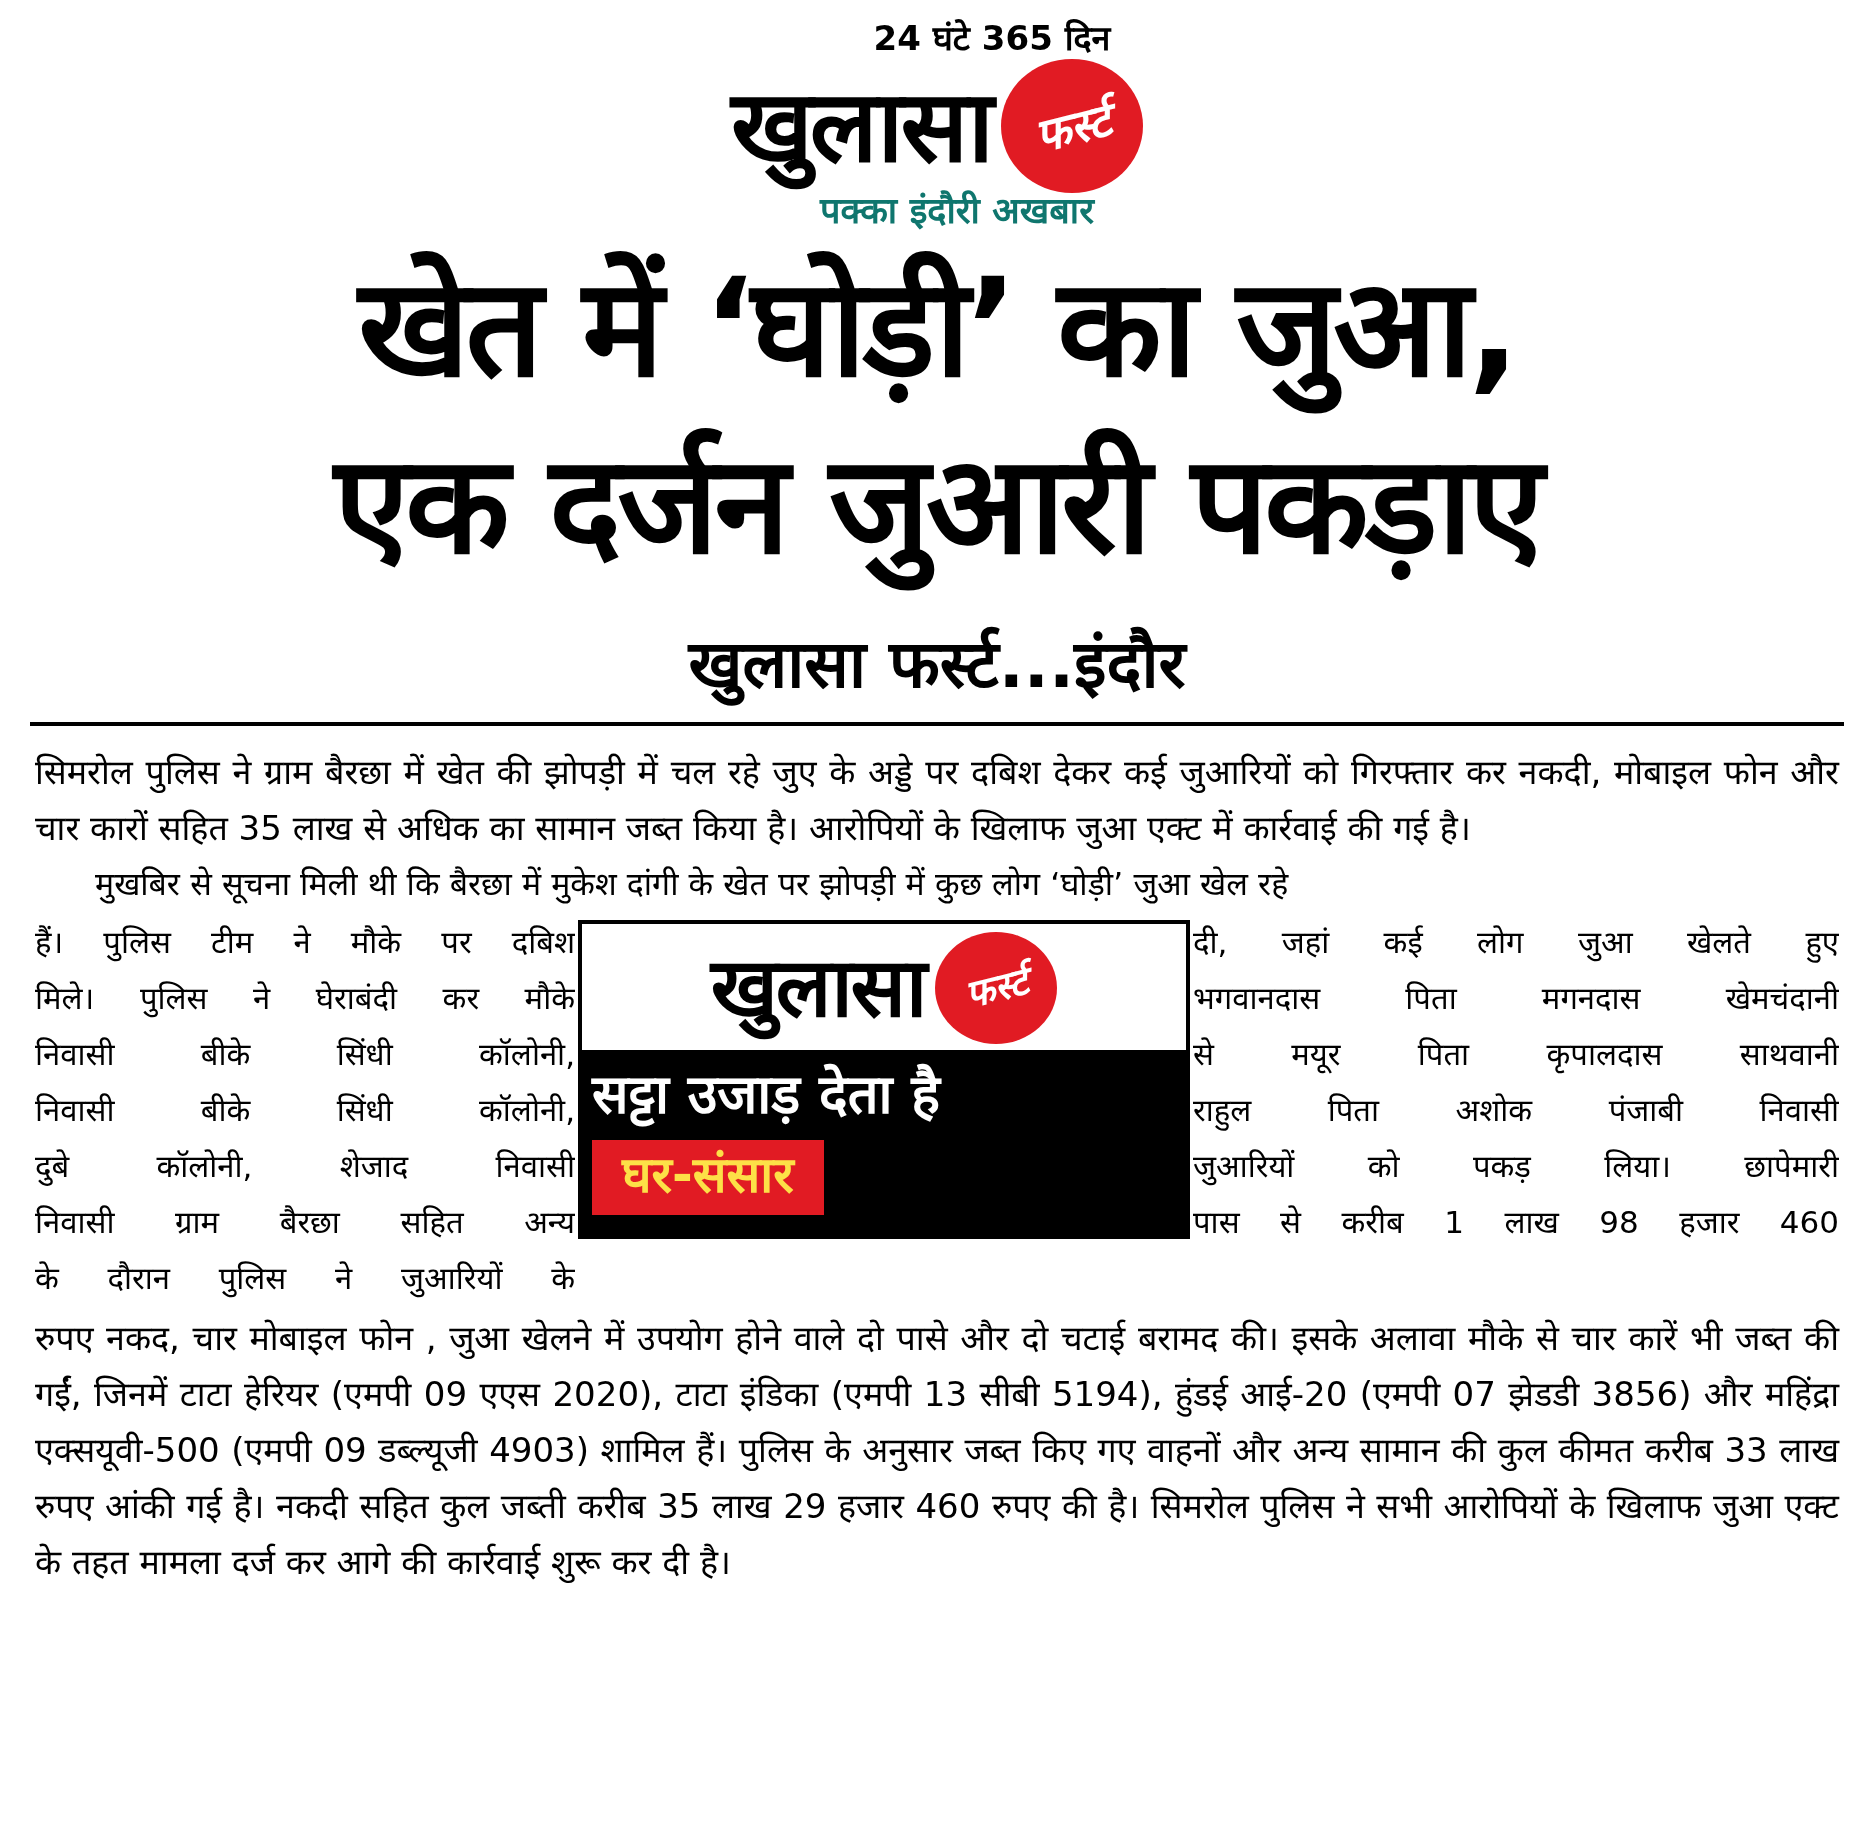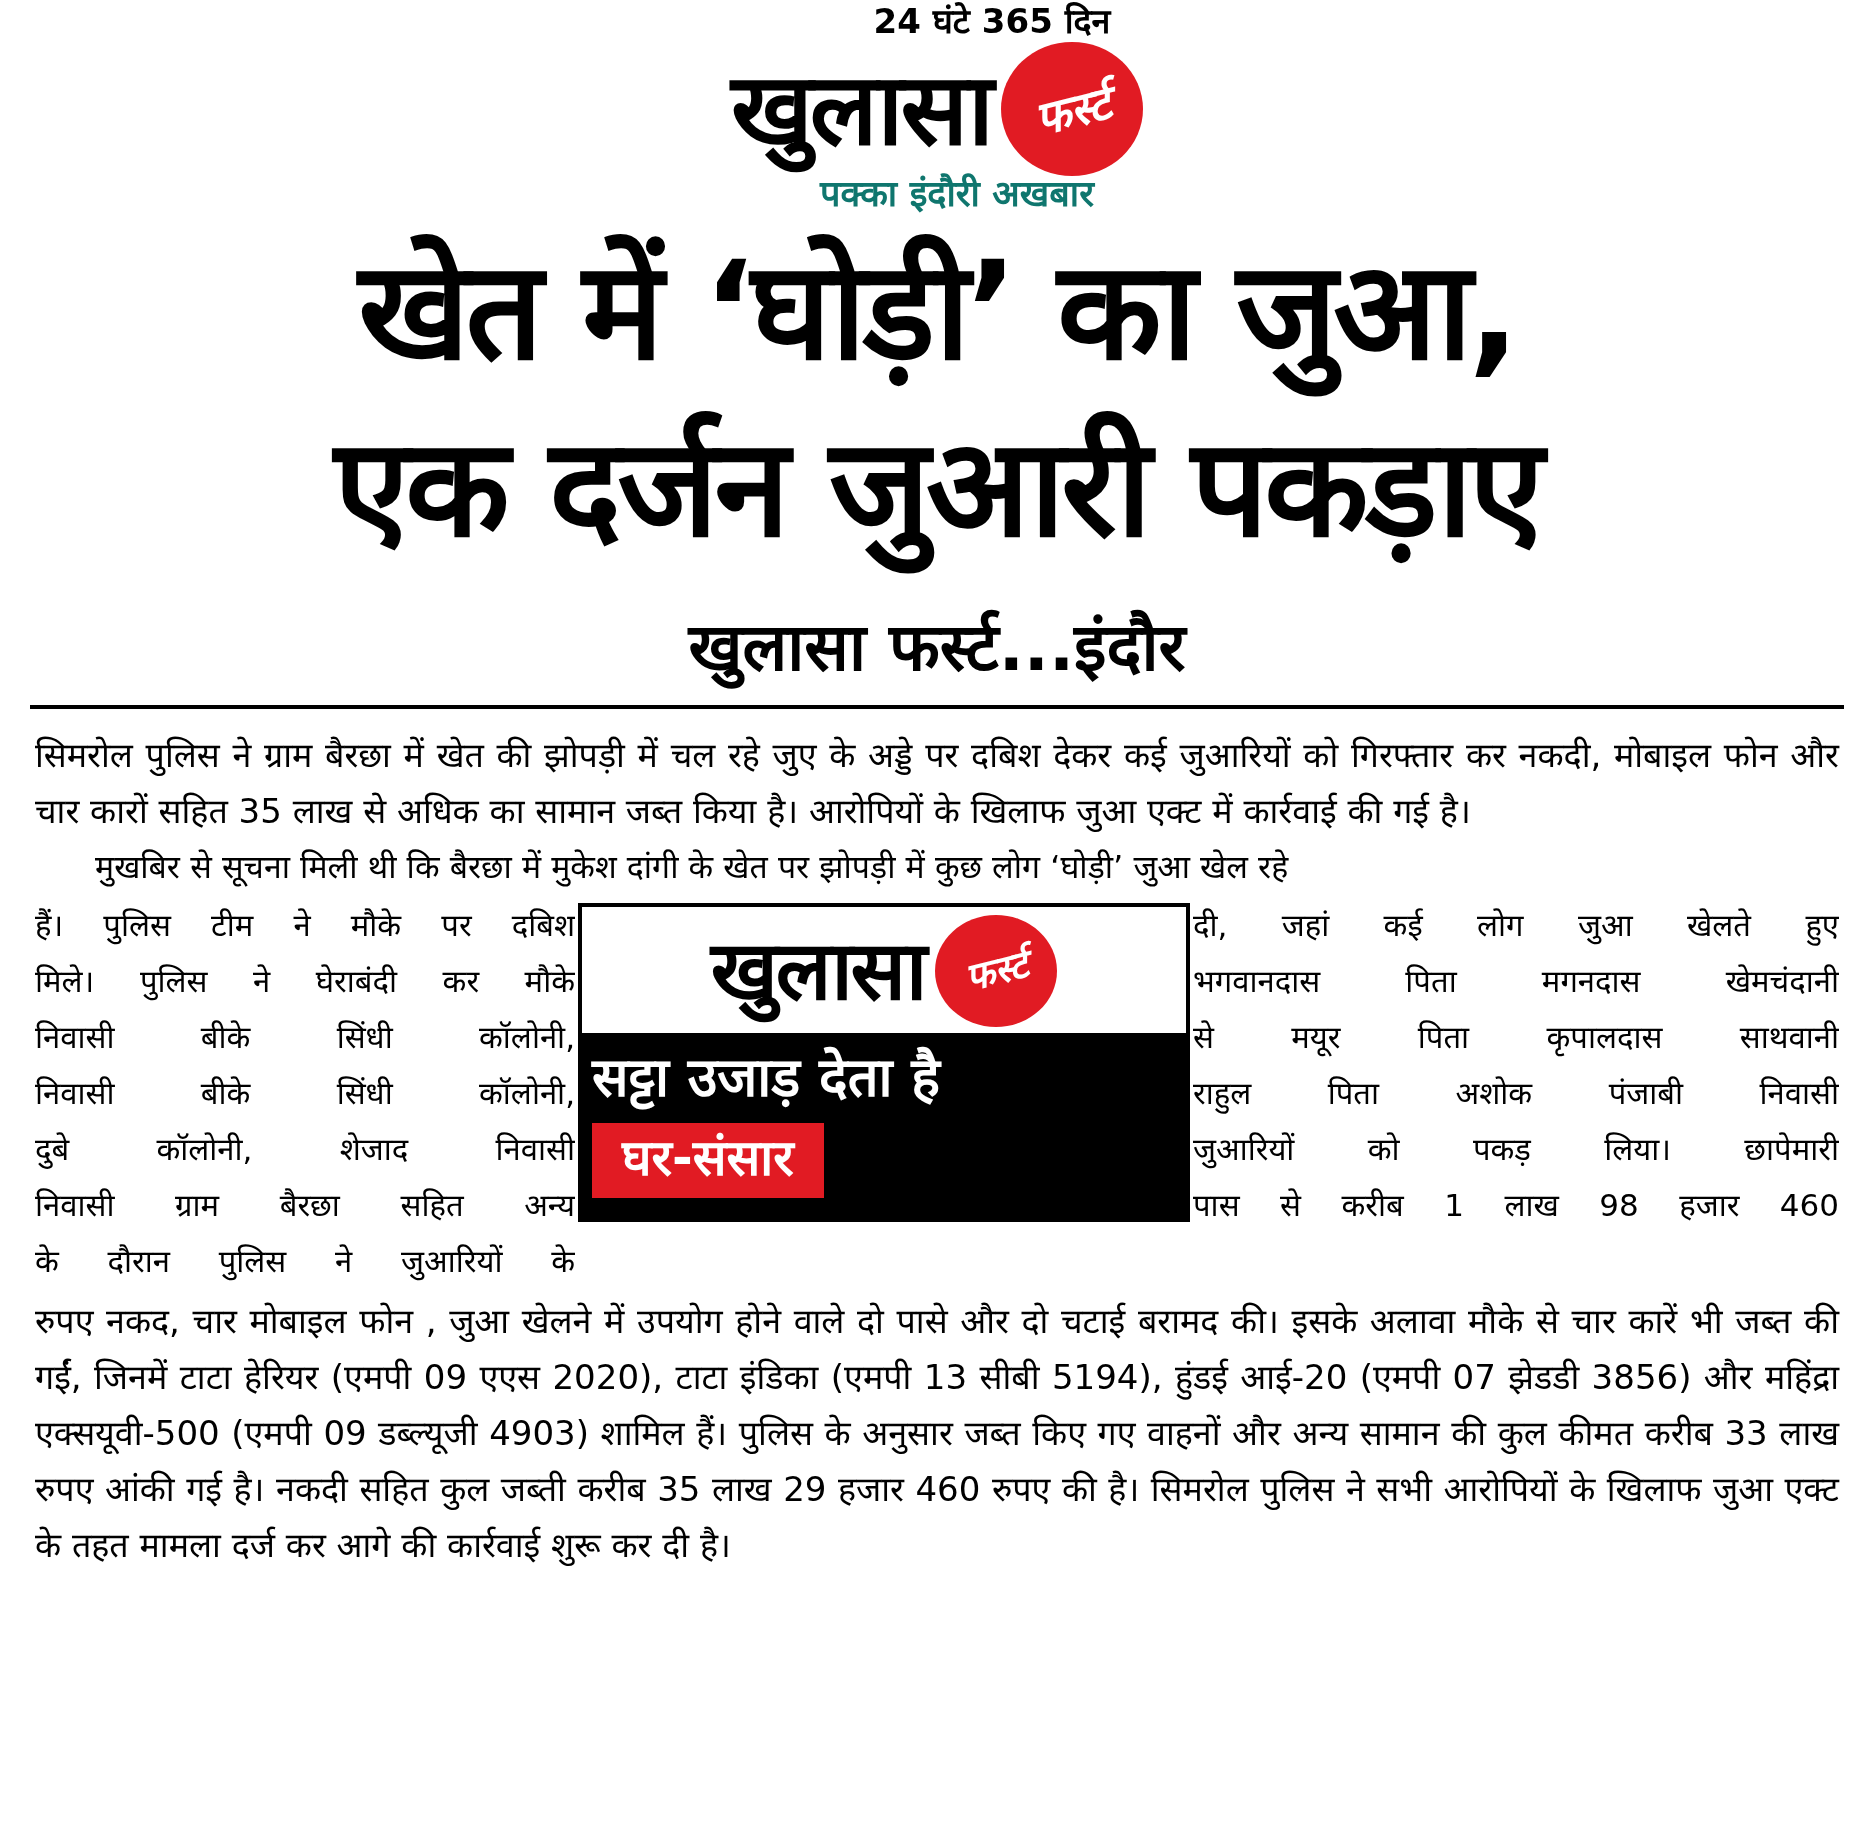--- a/index.html
+++ b/index.html
@@ -9,21 +9,21 @@
     width: 1874px;
     height: 1827px;
     margin: 0 auto;
     background: #ffffff;
     color: #000;
     font-family: "DejaVu Sans", sans-serif;
     overflow: hidden;
   }
 
   
-  .masthead { text-align: center; padding-top: 3px; }
+  .masthead { text-align: center; padding-top: 20px; }
   .mast-inner { display: inline-block; }
   .mast-tagline {
     font-weight: bold;
     font-size: 34px;
     line-height: 1.1;
     text-align: center;
     transform: translateX(55px);
   }
   .mast-row {
     display: flex;
@@ -151,21 +151,21 @@
     clip-path: polygon(0 12px, 5% 4px, 11% 13px, 18% 3px, 26% 11px, 34% 5px, 42% 12px, 50% 4px, 58% 11px, 66% 5px, 74% 12px, 82% 4px, 90% 11px, 96% 5px, 100% 10px, 100% 100%, 0 100%);
   }
   .promo-caption {
     font-weight: bold;
     font-size: 54px;
     line-height: 1.15;
   }
   .promo-category {
     display: inline-block;
     background: #e11b23;
-    color: #ffffff;
+    color: #fde047;
     font-weight: bold;
     font-size: 50px;
     line-height: 1.1;
     padding: 8px 30px 12px;
     margin-top: 14px;
   }
 
   .para-tail { margin-top: 4px; }
 </style>
 </head>

